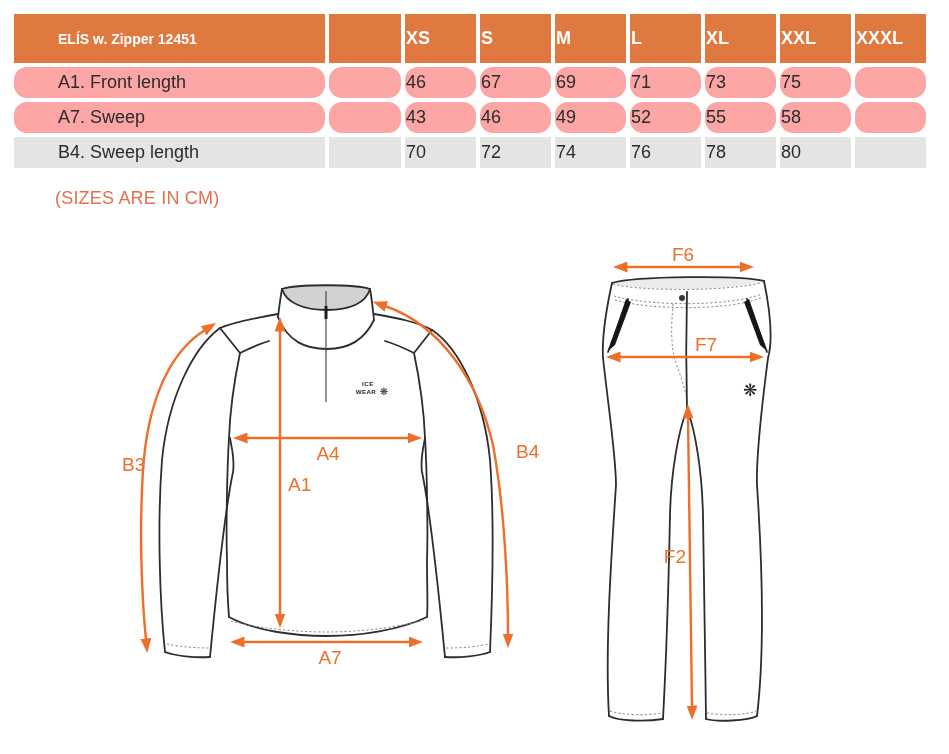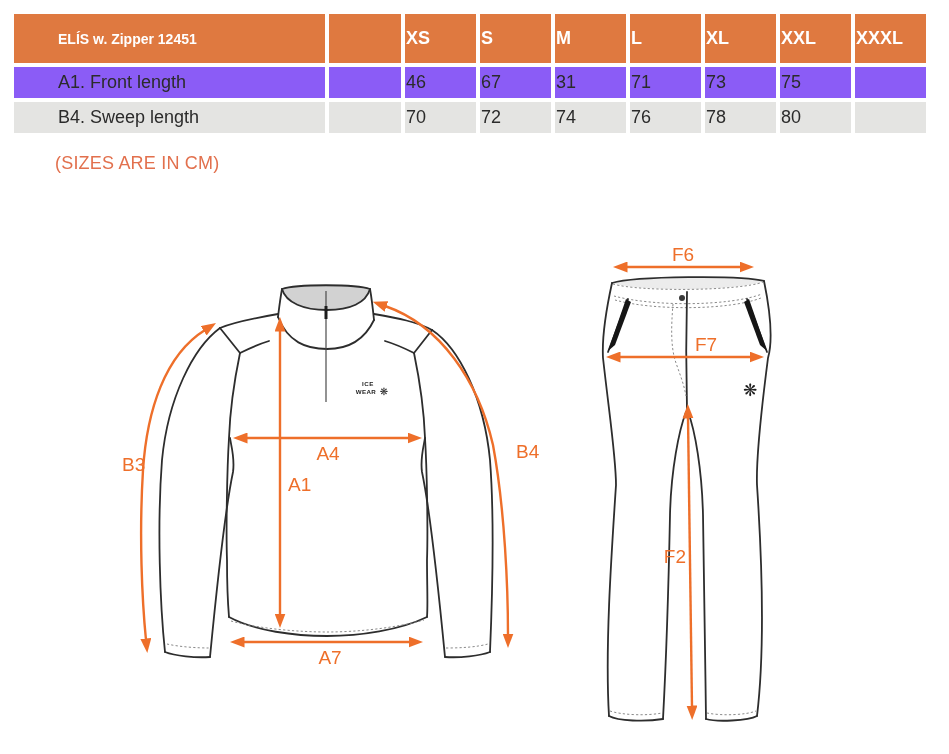--- a/index.html
+++ b/index.html
@@ -14,21 +14,21 @@
     table-layout:fixed;margin:10px 0 0 10px;
   }
   table.size-table td{
     height:29px;vertical-align:middle;
     font-size:18px;color:#2b2b2b;
     text-align:left;overflow:hidden;white-space:nowrap;
   }
   tr.header-row td{height:47px;background:#df7940;color:#ffffff;font-weight:bold;margin-top:32px;}
   tr.header-row td.title-cell{text-align:left;padding-left:44px;font-size:14px;}
   td.label-cell{text-align:left;padding-left:44px;}
-  tr.row-dark td{background:#8b5cf6;}
+  tr.row-dark td{background:#fca5a5;border-radius:13px;}
   tr.row-light td{background:#e4e4e2;}
   
   .cm-note{
     margin:16px 0 0 55px;font-size:18px;letter-spacing:.2px;
     color:#e2704d;font-weight:400;
   }
   
   .diagram-layer{position:absolute;left:0;top:240px;width:949px;height:514px;}
   svg text.dim-label{font-family:"Liberation Sans","DejaVu Sans",sans-serif;font-size:19px;fill:#ee6f2a;}
   svg text.logo-txt{font-family:"Liberation Sans","DejaVu Sans",sans-serif;font-weight:bold;fill:#1d1d1d;}
@@ -61,24 +61,35 @@
     <td>L</td>
     <td>XL</td>
     <td>XXL</td>
     <td>XXXL</td>
   </tr>
   <tr class="row-dark">
     <td class="label-cell">A1. Front length</td>
     <td></td>
     <td>46</td>
     <td>67</td>
-    <td>31</td>
+    <td>69</td>
     <td>71</td>
     <td>73</td>
     <td>75</td>
+    <td></td>
+  </tr>
+  <tr class="row-dark">
+    <td class="label-cell">A7. Sweep</td>
+    <td></td>
+    <td>43</td>
+    <td>46</td>
+    <td>49</td>
+    <td>52</td>
+    <td>55</td>
+    <td>58</td>
     <td></td>
   </tr>
   <tr class="row-light">
     <td class="label-cell">B4. Sweep length</td>
     <td></td>
     <td>70</td>
     <td>72</td>
     <td>74</td>
     <td>76</td>
     <td>78</td>

